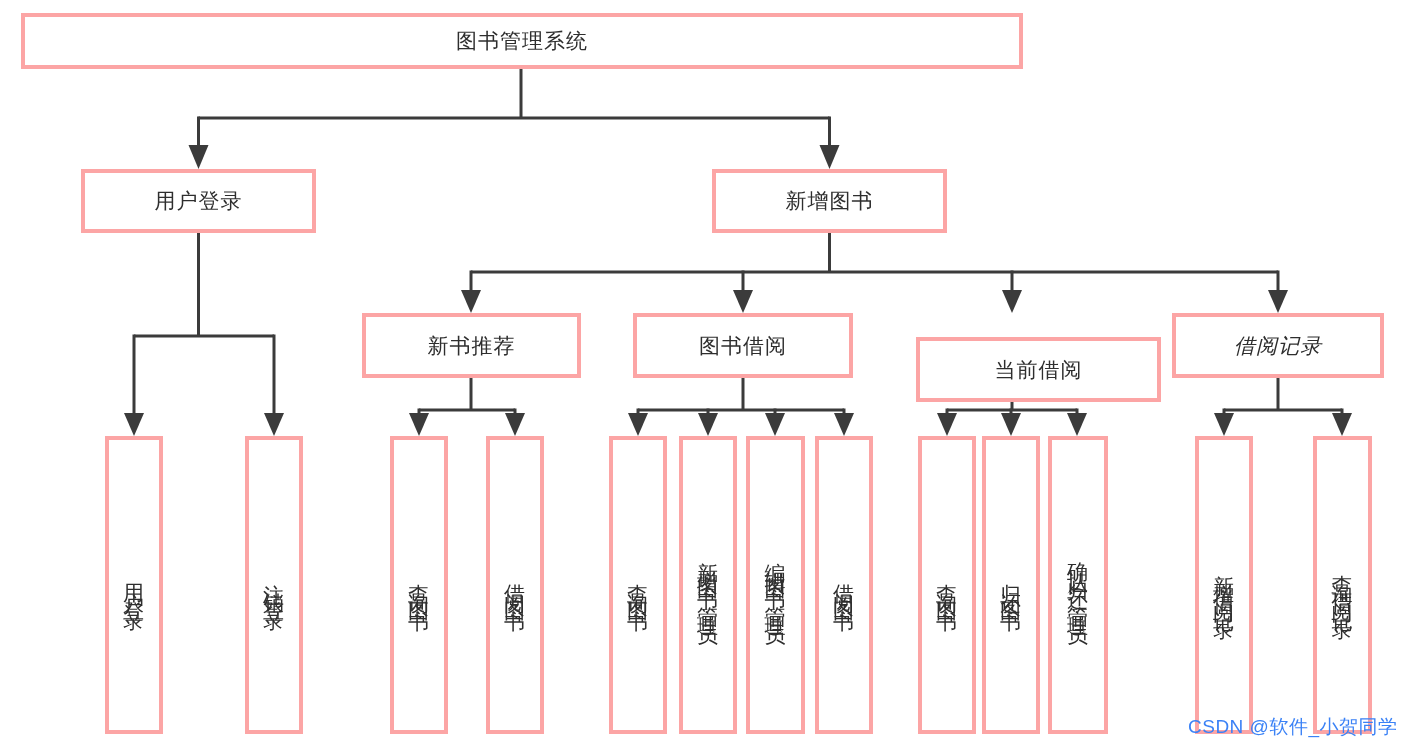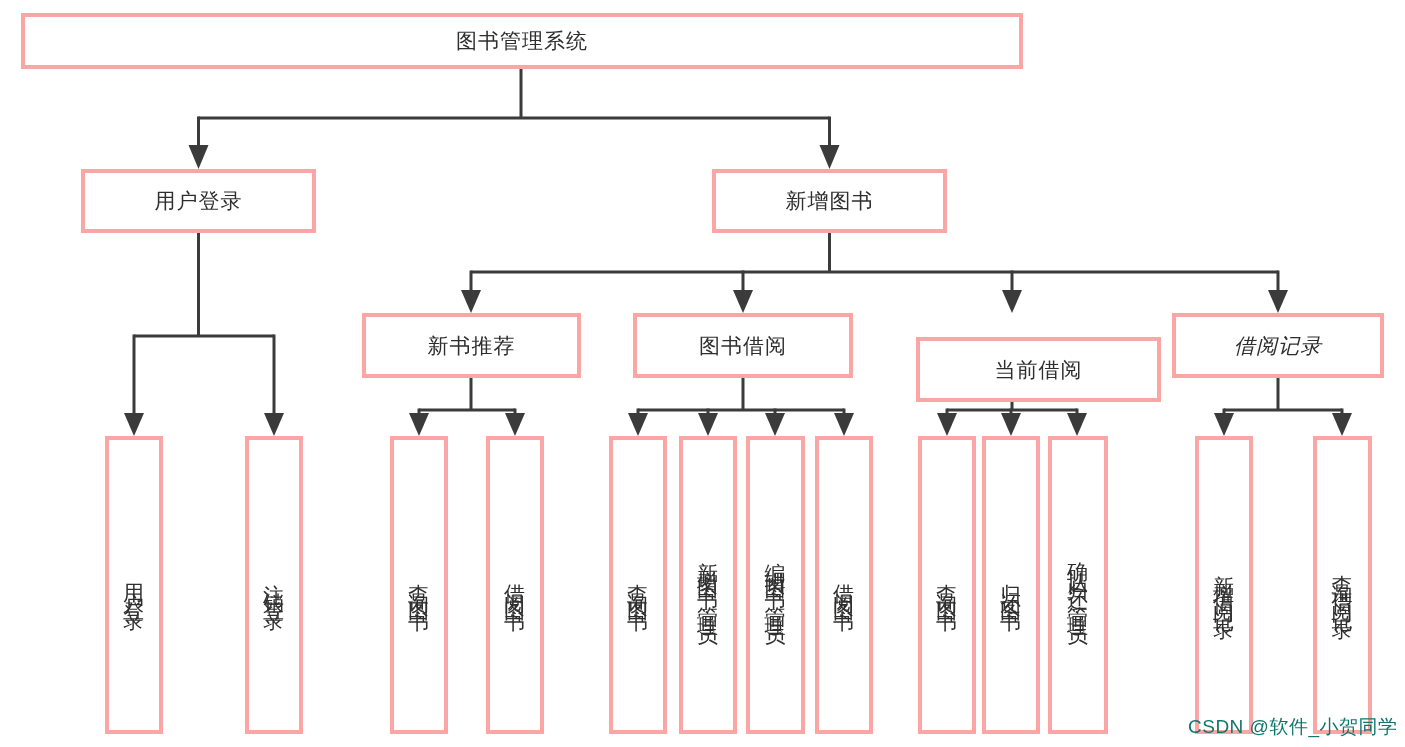--- a/index.html
+++ b/index.html
@@ -42,21 +42,21 @@
     text-orientation: mixed;
     white-space: normal;
     letter-spacing: 9px;
     line-height: 1;
   }
   .watermark {
     position: absolute;
     left: 1188px;
     top: 714px;
     font-size: 19px;
-    color: #0f766e;
+    color: #3b82f6;
     letter-spacing: 0.5px;
     white-space: nowrap;
     z-index: 5;
   }
 </style>
 </head>
 <body>
 
 <div class="canvas">
 

